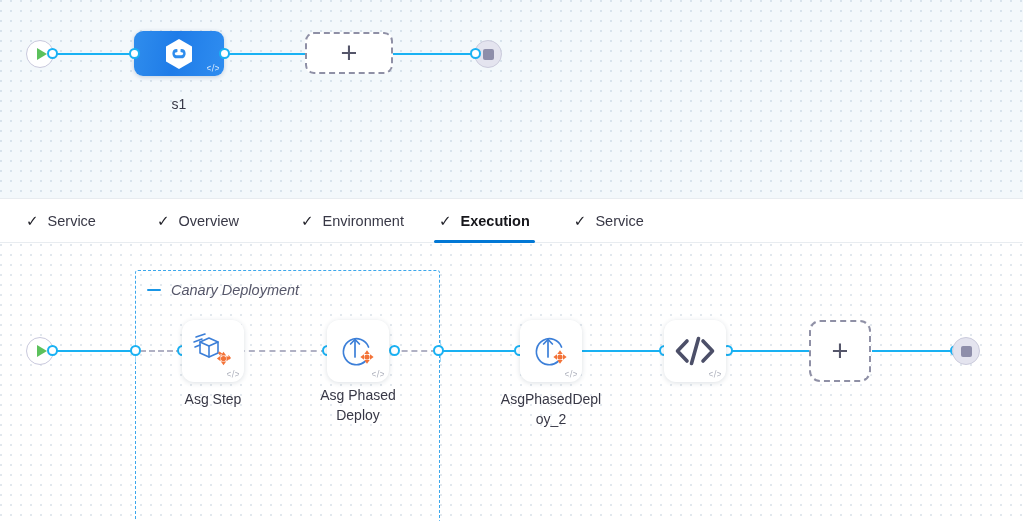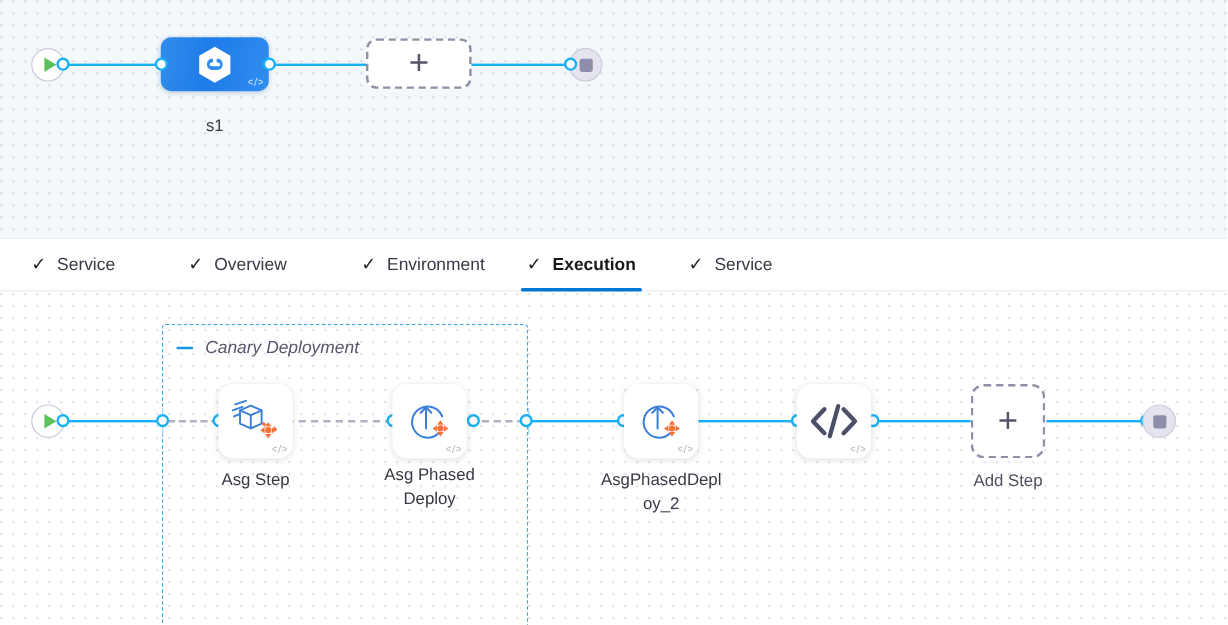--- a/index.html
+++ b/index.html
@@ -290,20 +290,19 @@
         </g>
       </svg>
       <svg class="codebadge" width="12" height="10" viewBox="0 0 12 10">
         <text x="6" y="8" font-size="8" text-anchor="middle" fill="#7c8194" font-family="DejaVu Sans, sans-serif">&lt;/&gt;</text>
       </svg>
     </div>
 
     <div class="addbox stepbox" style="left:809px;top:76px;">
       <span>+</span>
     </div>
-    <div class="nlabel muted" style="left:780px;top:146px;width:120px;">Add Step</div>
 
     <div class="term stop" style="left:952px;top:93px;">
       <div class="square"></div>
     </div>
   </div>
 
 </div>
 
 </body></html>

